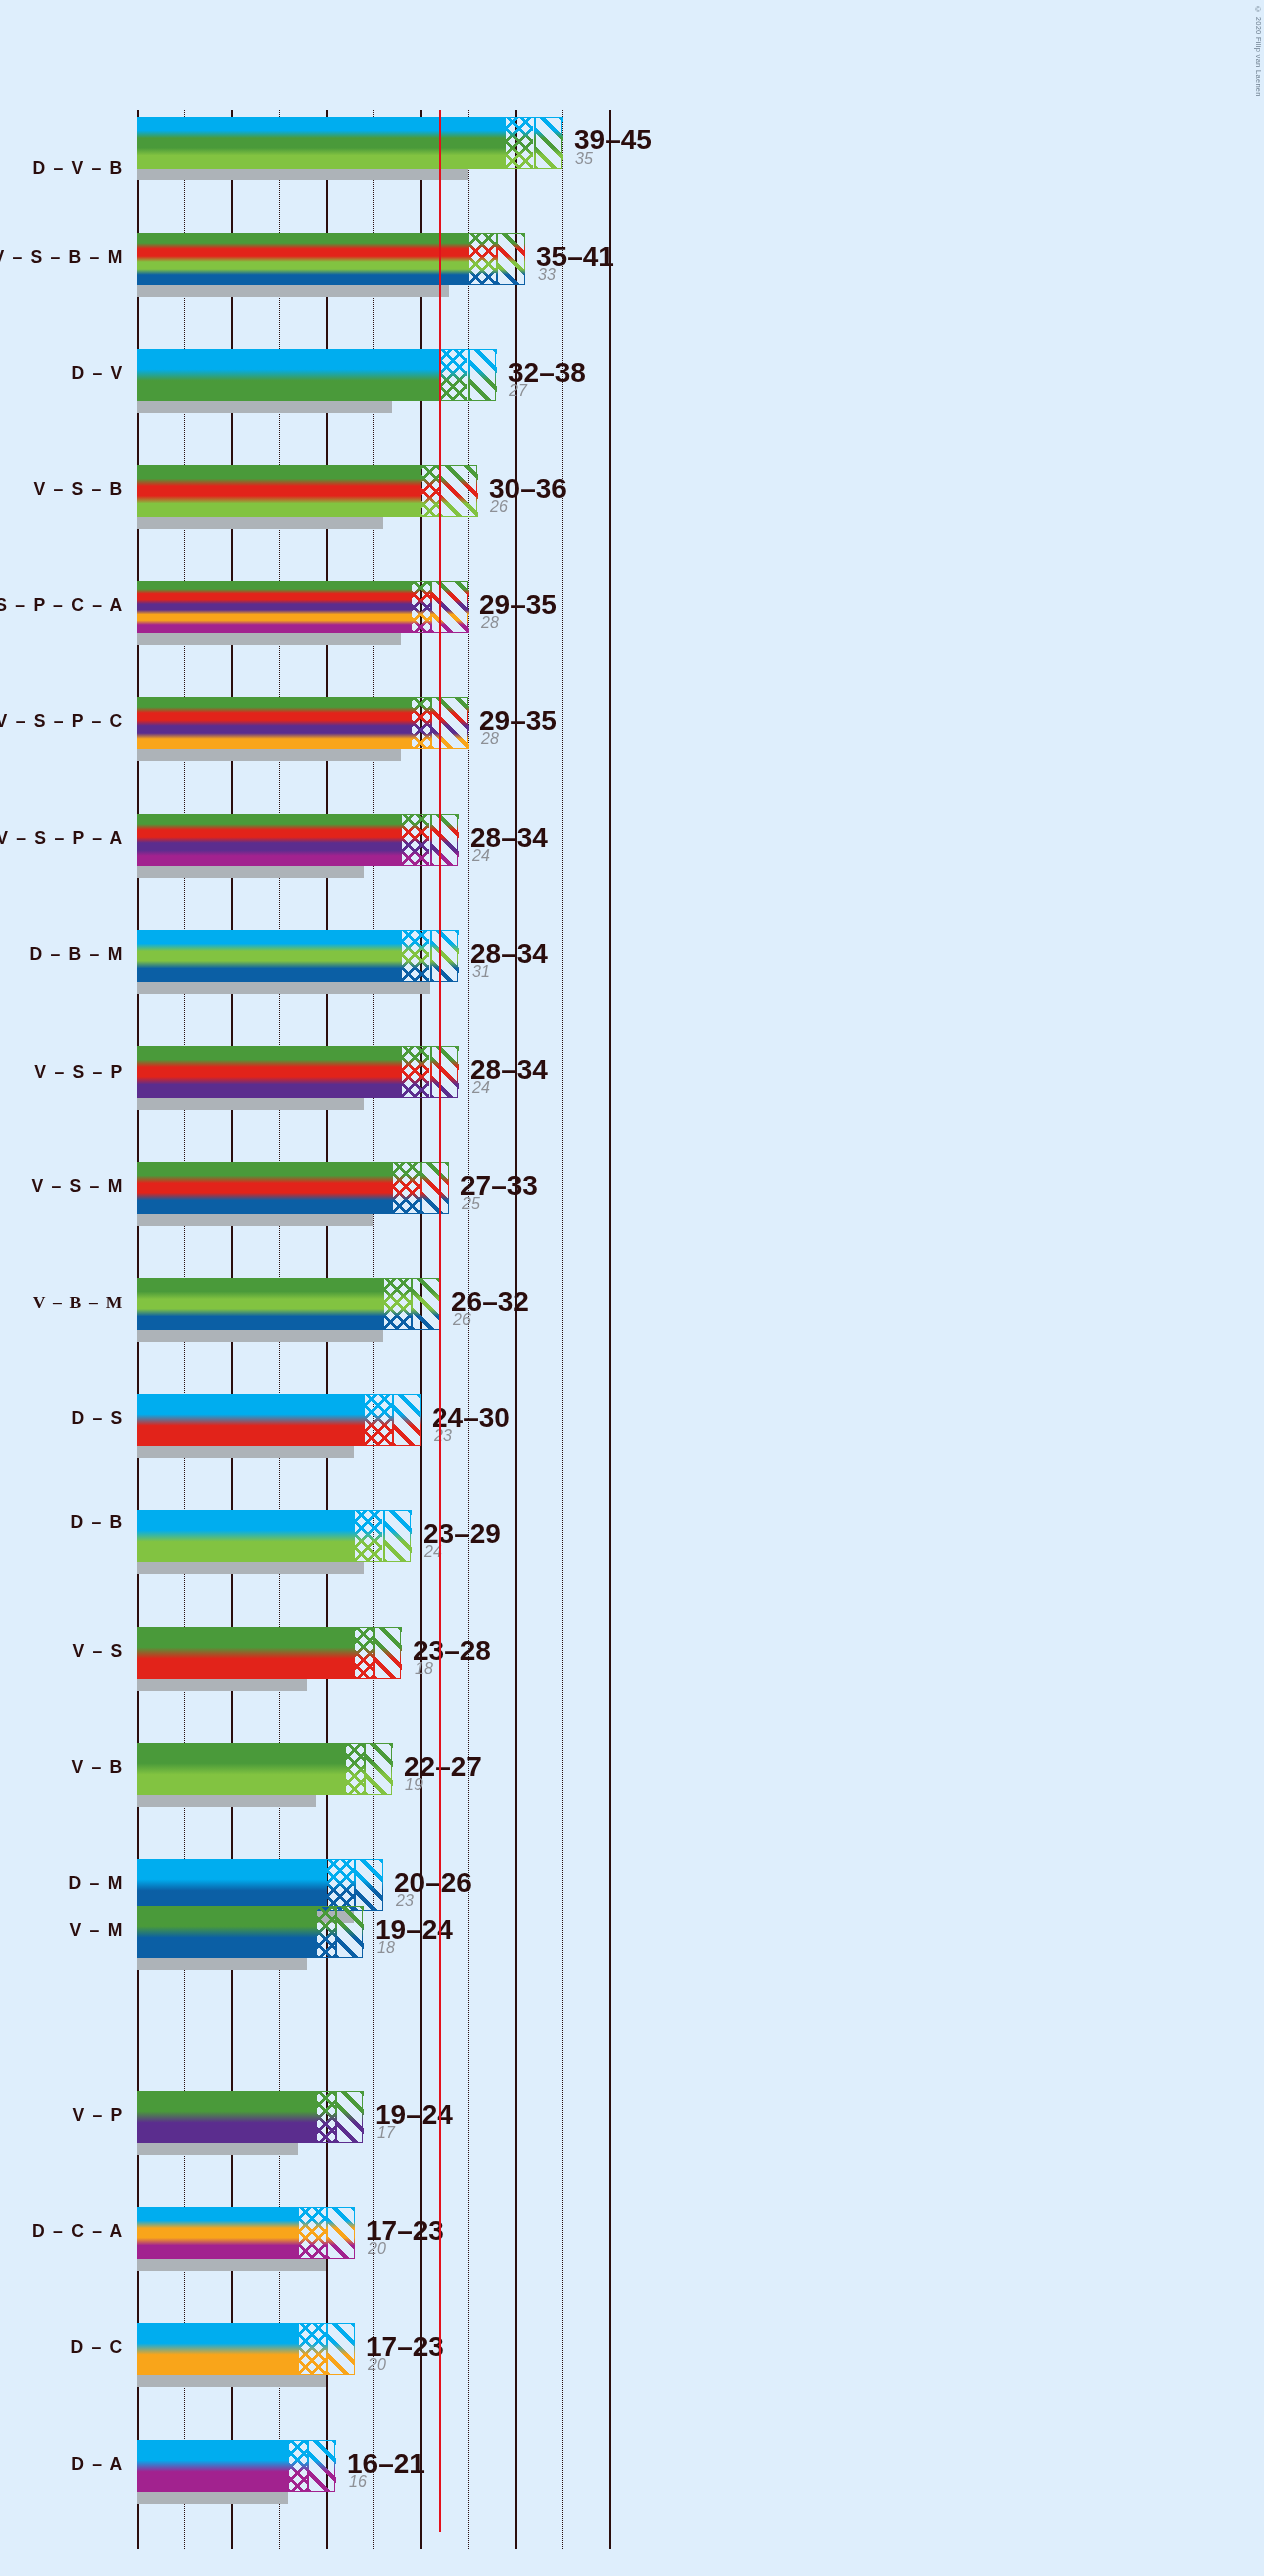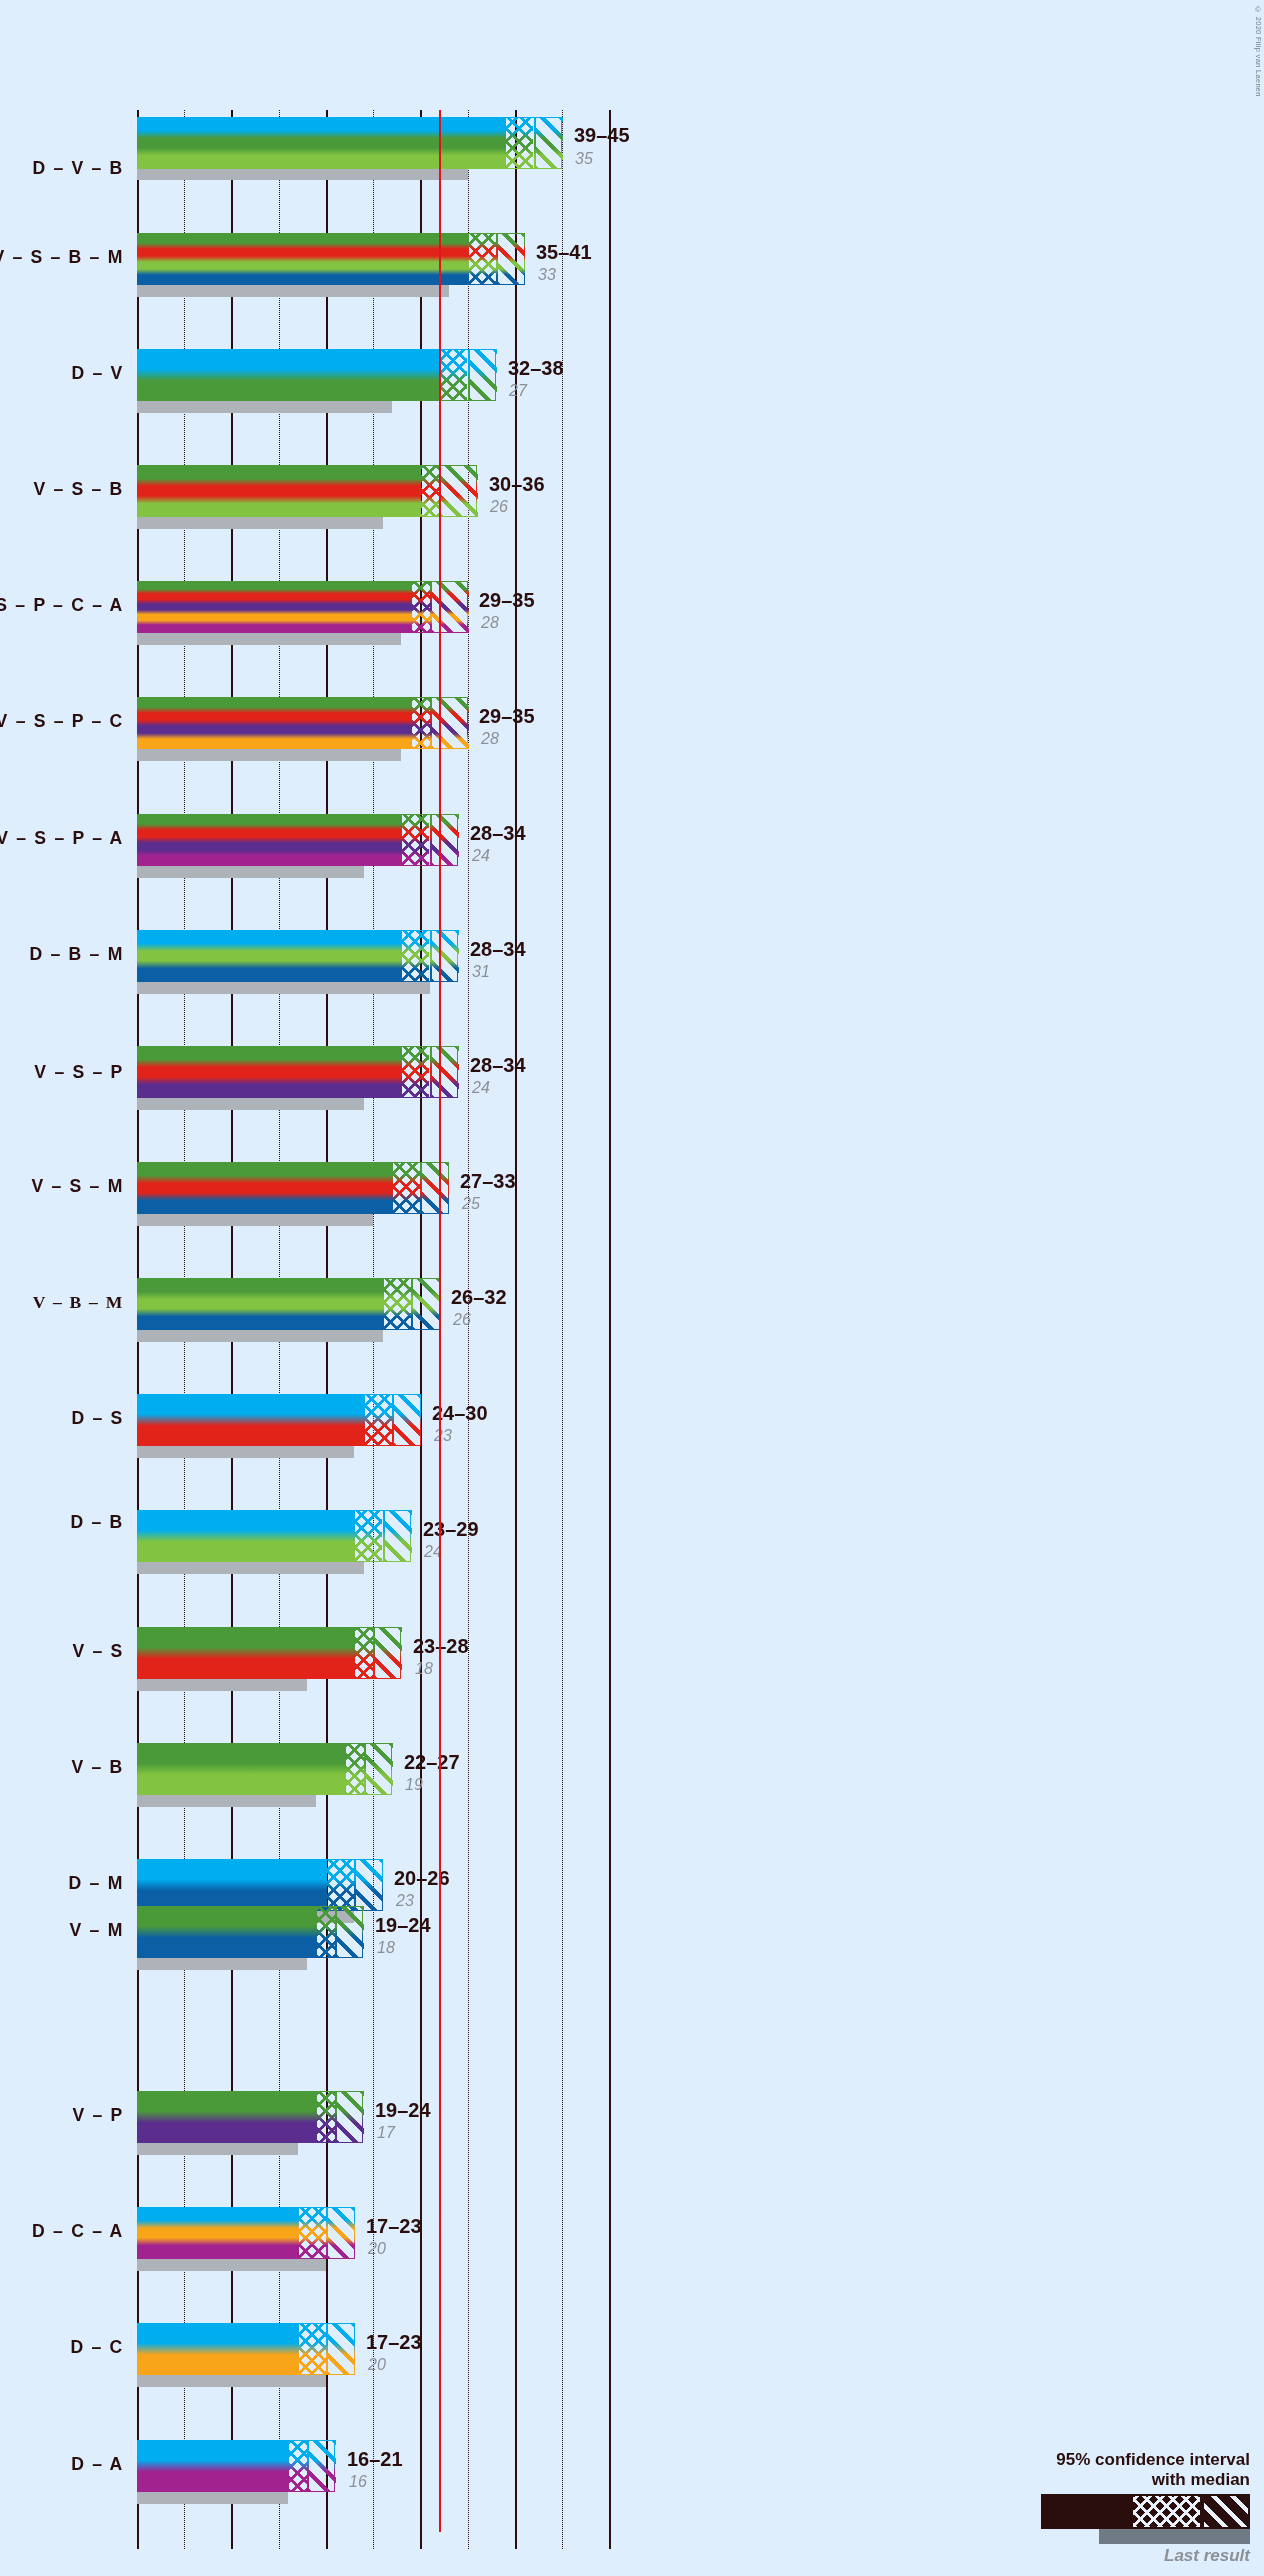--- a/index.html
+++ b/index.html
@@ -74,21 +74,21 @@
     right:1133px;
     text-align:right;
     font-size:17.6px;
     font-weight:bold;
     letter-spacing:1.7px;
     color:#2a0d0d;
     white-space:nowrap;
   }
   .rangelabel{
     position:absolute;
-    font-size:20px;font-weight:bold;color:#2a0d0d;
+    font-size:28px;font-weight:bold;color:#2a0d0d;
     white-space:nowrap;
   }
   .lastlabel{
     position:absolute;
     font-size:16px;font-style:italic;color:#8d9096;
     white-space:nowrap;
   }
 
   
   .legend{position:absolute;right:15px;bottom:10px;width:277px;text-align:right;}
@@ -398,25 +398,15 @@
           <div class="ci" style="left: 170px; width: 28px; background-image: linear-gradient(rgb(0, 173, 239) 11%, rgb(0, 173, 239) 39%, rgb(162, 34, 143) 61%, rgb(162, 34, 143) 89%); mask-image: repeating-linear-gradient(45deg, rgb(0, 0, 0) 0px, rgb(0, 0, 0) 4.2px, transparent 4.2px, transparent 13.4px); border-left: 1.7px solid transparent;"></div>
           <div class="bar-frame" style="left: 151px; width: 47px; border-color: rgb(0, 173, 239); border-image: linear-gradient(rgb(0, 173, 239) 11%, rgb(0, 173, 239) 39%, rgb(162, 34, 143) 61%, rgb(162, 34, 143) 89%) 1 / 1 / 0 stretch;"></div>
           <div style="position: absolute; left: 170px; top: 0px; bottom: 0px; width: 1.7px; background: linear-gradient(rgb(0, 173, 239) 11%, rgb(0, 173, 239) 39%, rgb(162, 34, 143) 61%, rgb(162, 34, 143) 89%);"></div>
         </div>
         <div class="rowlabel" style="top: 14.2px; right: 1052px;">D – A</div>
         <div class="rangelabel" style="left: 210px; top: 7.5px;">16–21</div>
         <div class="lastlabel" style="left: 212px; top: 33px;">16</div>
       </div>
     </div>
 
-  <div class="legend">
-    <div class="legend-title">95% confidence interval</div>
-    <div class="legend-title">with median</div>
-    <div class="legend-bar">
-      <div class="legend-cross" id="legend-cross" style="background-image: repeating-linear-gradient(45deg, rgb(234, 243, 252) 0px, rgb(234, 243, 252) 3.4px, transparent 3.4px, transparent 9.2px), repeating-linear-gradient(-45deg, rgb(234, 243, 252) 0px, rgb(234, 243, 252) 3.4px, transparent 3.4px, transparent 9.2px); background-color: transparent;"></div>
-      <div class="legend-diag" id="legend-diag" style="background-image: repeating-linear-gradient(45deg, rgb(234, 243, 252) 0px, rgb(234, 243, 252) 4.2px, transparent 4.2px, transparent 13.4px);"></div>
-    </div>
-    <div class="legend-last"></div>
-    <div class="legend-lastlabel">Last result</div>
-  </div>
 
 </div>
 
 
 </body></html>

